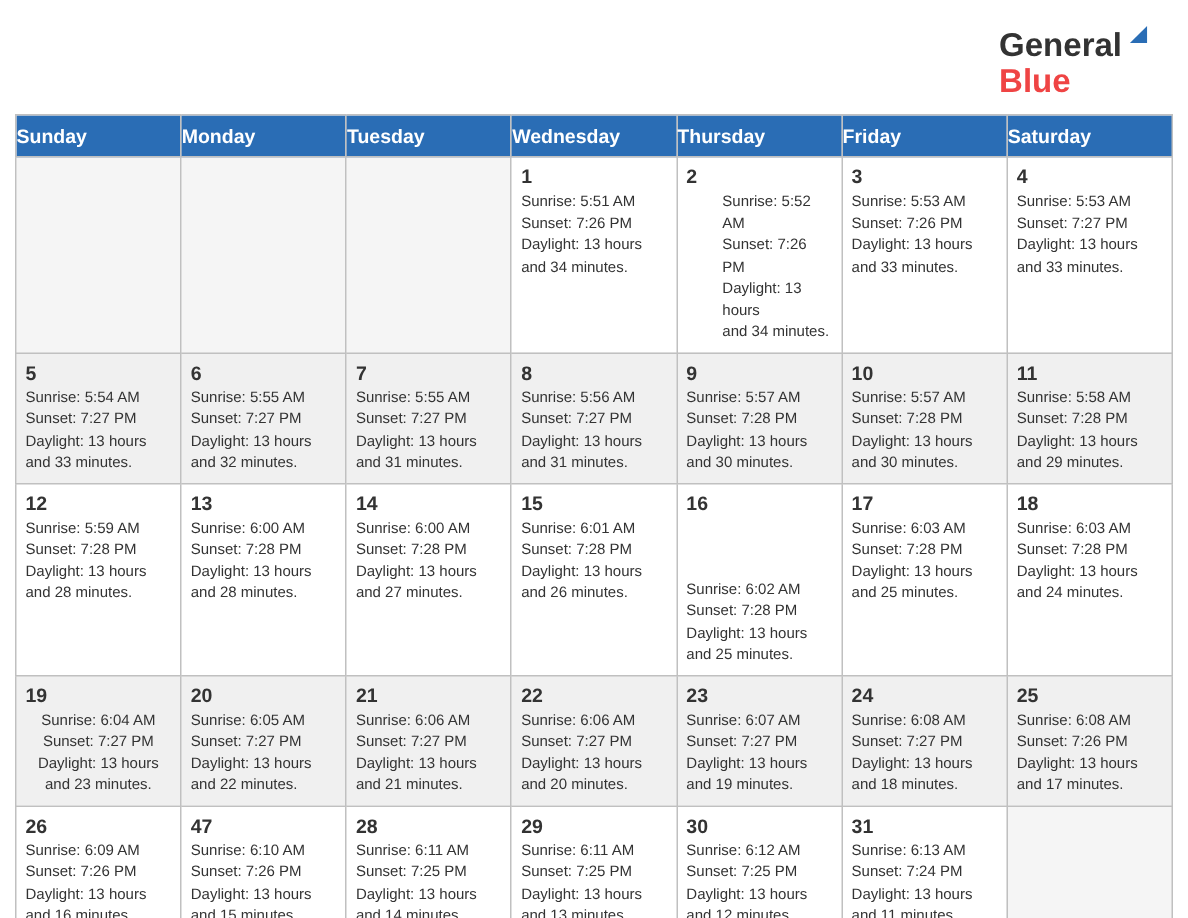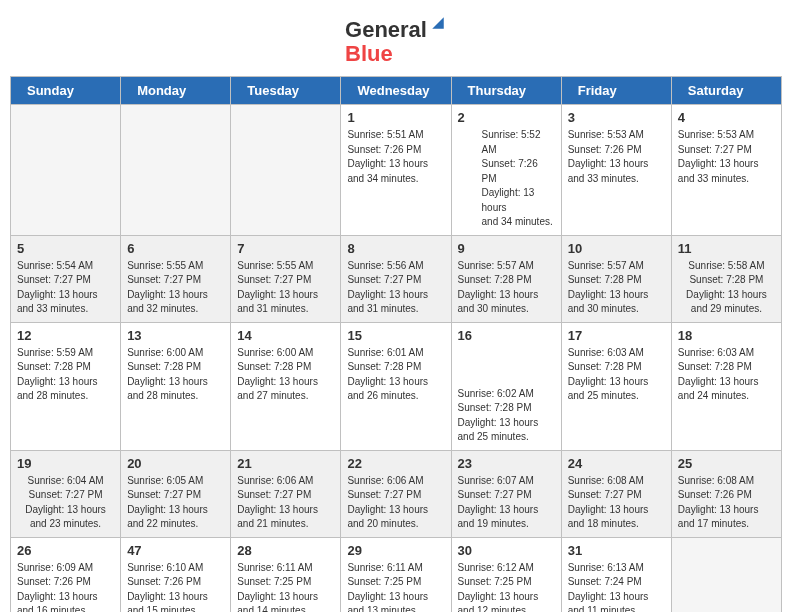--- a/index.html
+++ b/index.html
@@ -4,21 +4,21 @@
   <style>
     * { box-sizing: border-box; margin: 0; padding: 0; }
     body {
       font-family: Arial, sans-serif;
       background: #fff;
       width: 792px;
       min-height: 612px;
     }
     .header {
       display: flex;
-      justify-content: center;
+      justify-content: flex-end;
       align-items: center;
       padding: 18px 24px 10px 24px;
     }
     .logo {
       display: flex;
       align-items: center;
     }
     .logo-text {
       font-size: 22px;
       font-weight: bold;
@@ -44,21 +44,21 @@
       margin: 0 10px;
       width: calc(100% - 20px);
       margin-left: 10px;
     }
     .calendar th {
       background-color: #2a6db5;
       color: #fff;
       font-size: 13px;
       font-weight: bold;
       text-align: left;
-      padding: 6px 16px;
+      padding: 6px 0;
       border: 1px solid #c0c0c0;
     }
     .calendar td {
       border: 1px solid #c0c0c0;
       vertical-align: top;
       padding: 5px 6px;
       width: 14.28%;
       min-height: 80px;
       height: 86px;
       background: #fff;
@@ -189,21 +189,21 @@
         </td>
         <td>
           <div class="day-number">10</div>
           <div class="day-info" style="white-space: pre-line;">Sunrise: 5:57 AM
 Sunset: 7:28 PM
 Daylight: 13 hours
 and 30 minutes.</div>
         </td>
         <td>
           <div class="day-number">11</div>
-          <div class="day-info" style="white-space: pre-line; text-align: center;">Sunrise: 5:58 AM
+          <div class="day-info" style="white-space: pre-line;">Sunrise: 5:58 AM
 Sunset: 7:28 PM
 Daylight: 13 hours
 and 29 minutes.</div>
         </td>
       </tr>
       <tr>
         <td>
           <div class="day-number">12</div>
           <div class="day-info" style="white-space: pre-line;">Sunrise: 5:59 AM
 Sunset: 7:28 PM

